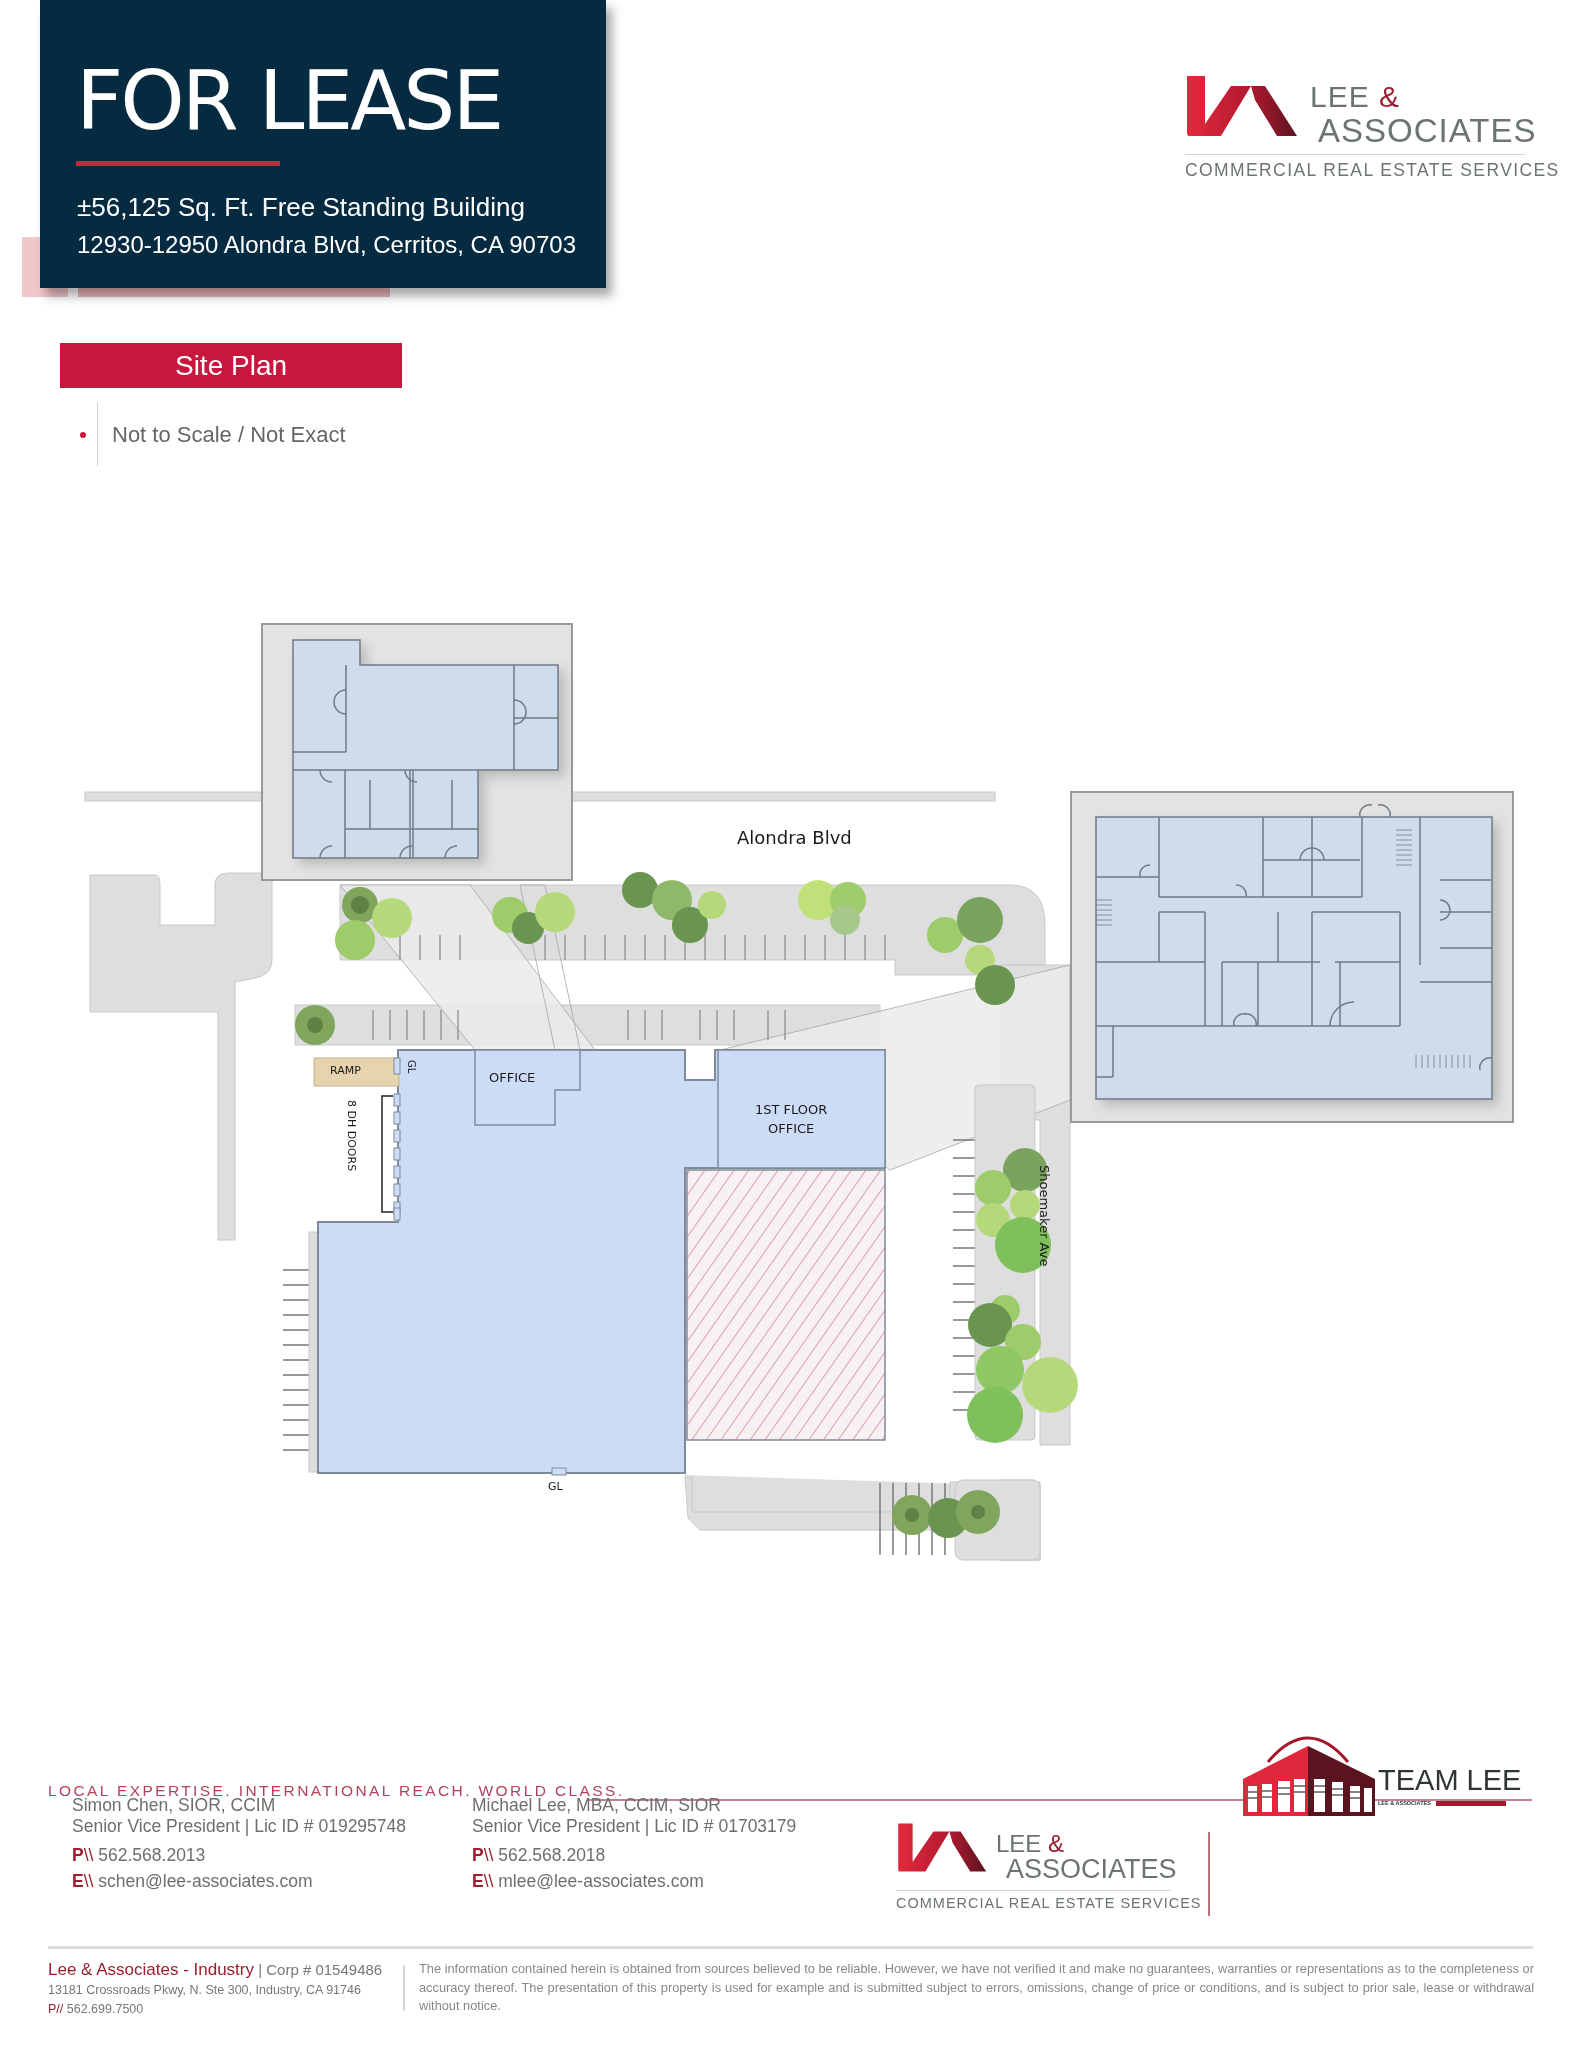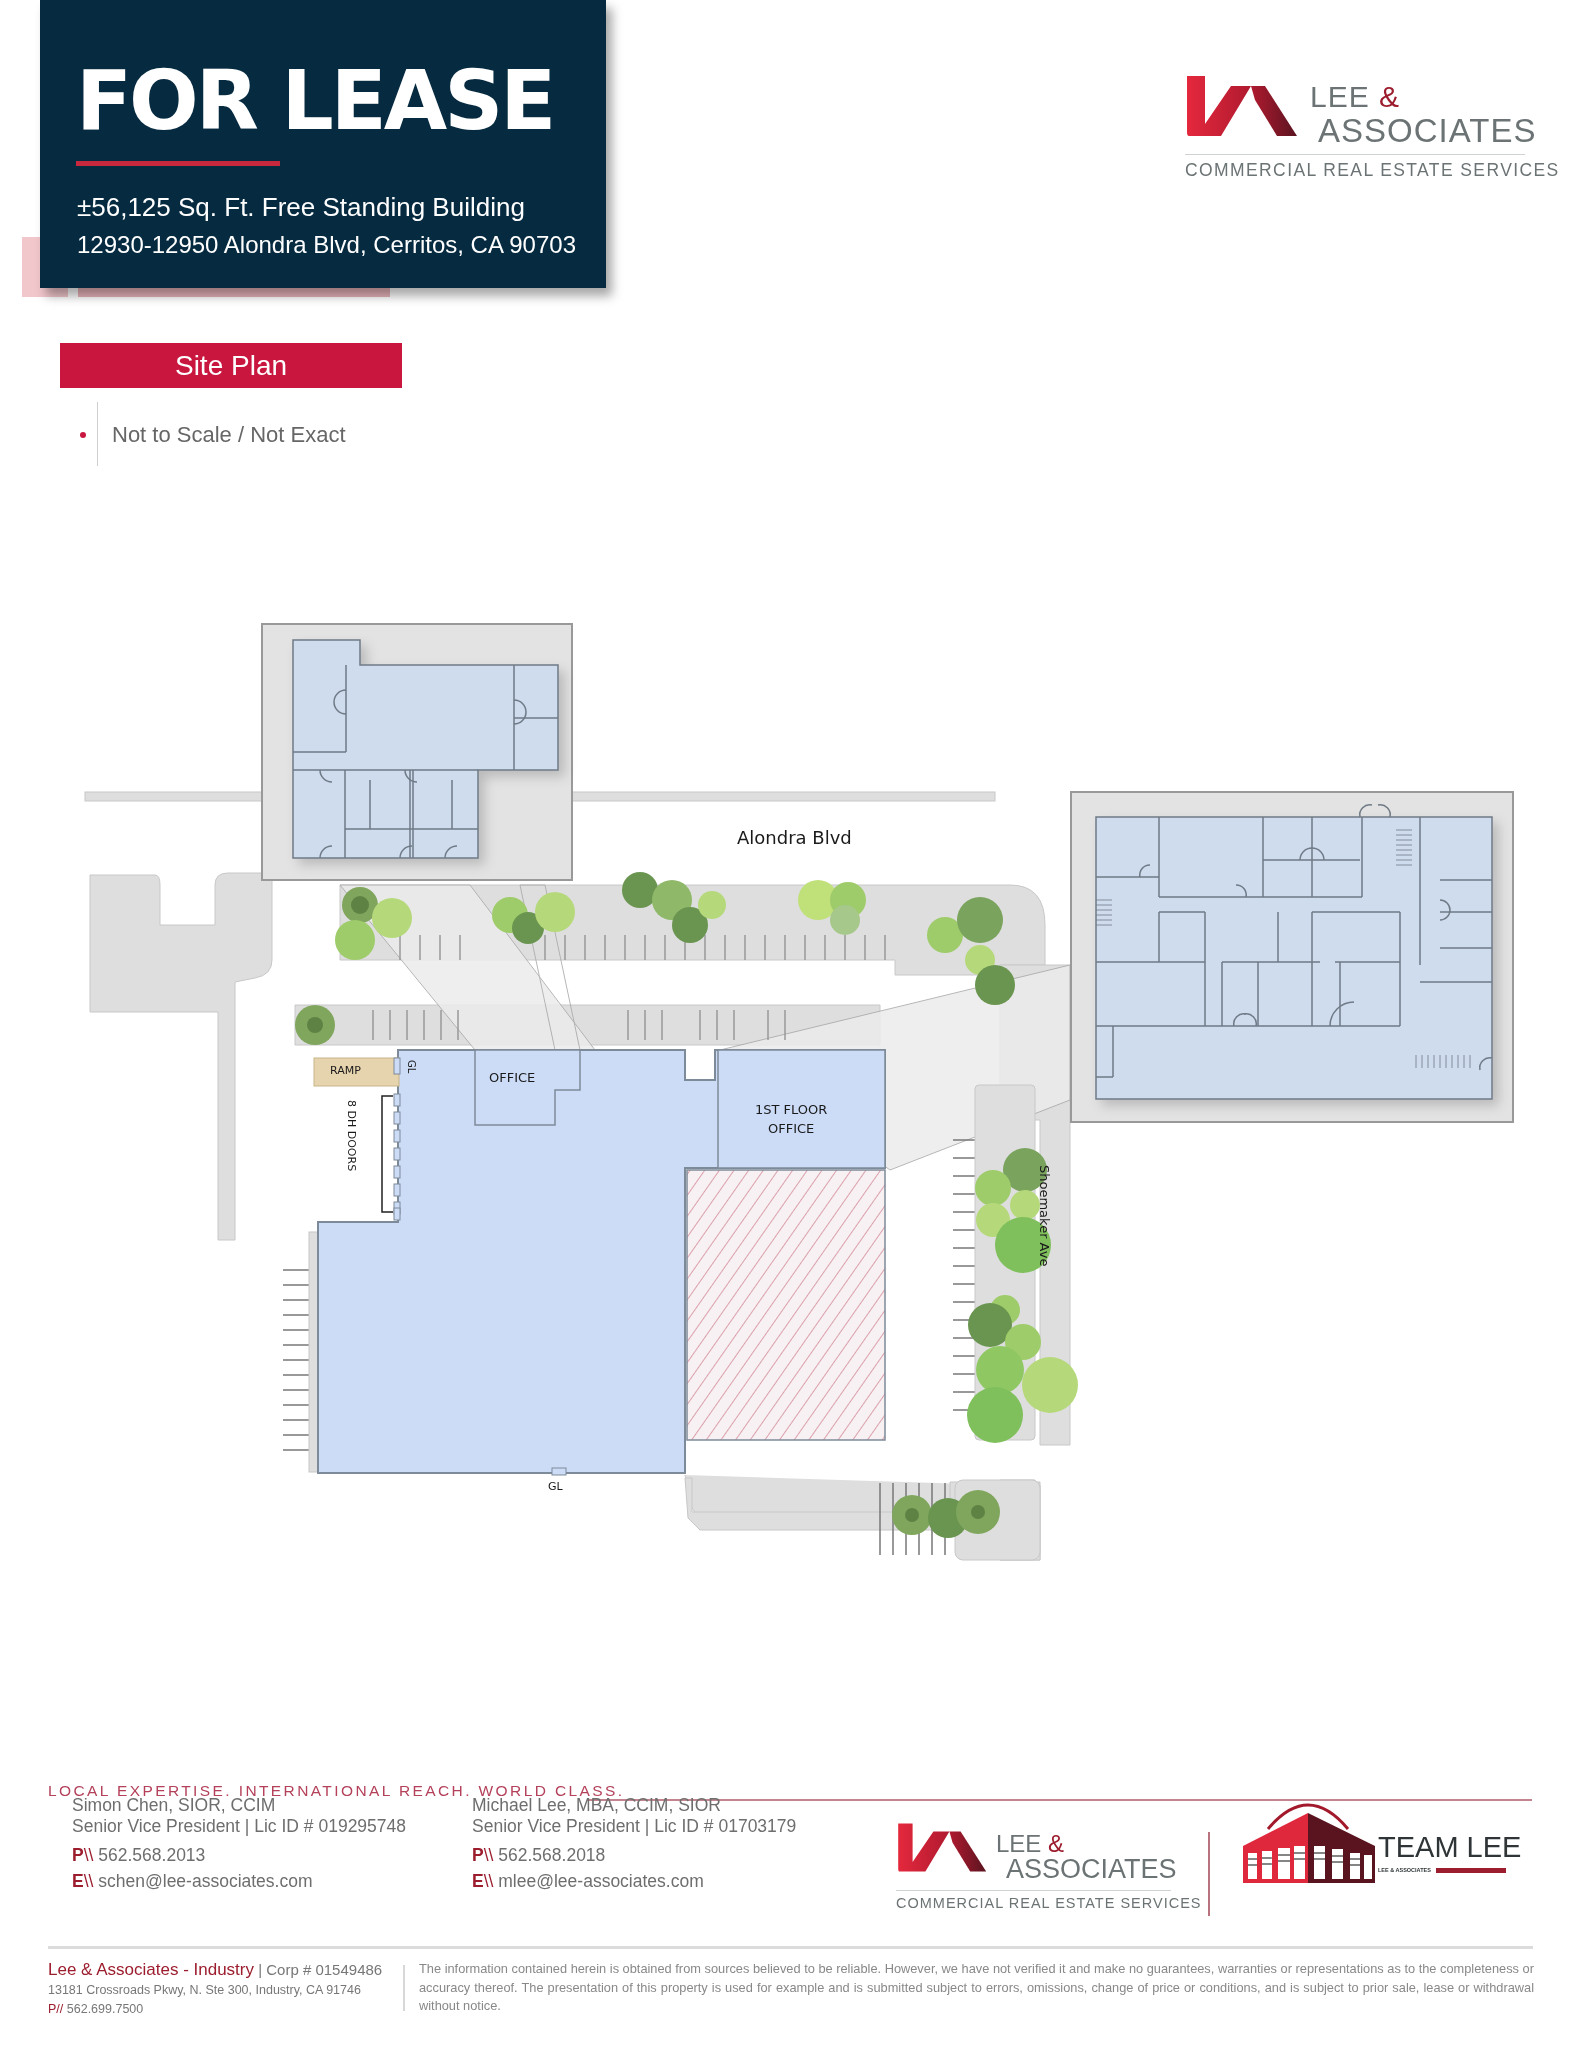--- a/index.html
+++ b/index.html
@@ -4,21 +4,21 @@
 <style>
   * { box-sizing: border-box; margin: 0; padding: 0; }
   html, body { width: 1583px; height: 2048px; background: #ffffff; overflow: hidden; }
   body { position: relative; font-family: "Liberation Sans", "DejaVu Sans", sans-serif; color: #555; }
 
   
   .banner-shadow-pink { position: absolute; left: 22px; top: 237px; width: 46px; height: 60px; background: #f2c7cc; }
   .banner-shadow-pink2 { position: absolute; left: 78px; top: 237px; width: 312px; height: 60px; background: #e9b5bb; }
   .banner { position: absolute; left: 40px; top: 0; width: 566px; height: 288px; background: #062a40;
             box-shadow: 6px 8px 10px rgba(0,0,0,0.35); }
-  .banner-title { position: absolute; left: 36px; top: 60px; font-family: "DejaVu Sans", sans-serif; font-weight: bold;
+  .banner-title { position: absolute; left: 36px; top: 60px; font-family: "DejaVu Sans", sans-serif; font-weight: normal;
                   font-size: 82px; letter-spacing: -3px; color: #ffffff; line-height: 1; }
   .banner-rule { position: absolute; left: 36px; top: 161px; width: 204px; height: 5px; background: #c8283d; }
   .banner-line1 { position: absolute; left: 37px; top: 192px; font-size: 26px; color: #ffffff; }
   .banner-line2 { position: absolute; left: 37px; top: 231px; font-size: 24px; color: #ffffff; }
 
   
   .logo { position: absolute; left: 1185px; top: 72px; width: 340px; height: 110px; }
   .logo-mark { position: absolute; left: 0; top: 2px; width: 116px; height: 70px; }
   .logo-lee { position: absolute; left: 125px; top: 10px; font-size: 30px; color: #6c7374; letter-spacing: 1px; line-height: 1; }
   .logo-lee .amp { color: #9c1d2e; }
@@ -48,21 +48,21 @@
   .agent .pfx { color: #9c1d2e; font-weight: bold; }
   .agent .sl { color: #9c1d2e; }
   .foot-logo { position: absolute; left: 896px; top: 1822px; width: 280px; height: 92px; }
   .foot-logo .fl-mark { position: absolute; left: 0; top: 0; width: 94px; height: 56px; }
   .foot-logo .fl-lee { position: absolute; left: 100px; top: 10px; font-size: 24px; color: #6c7374; line-height: 1; }
   .foot-logo .fl-lee .amp { color: #9c1d2e; }
   .foot-logo .fl-assoc { position: absolute; left: 110px; top: 34px; font-size: 27px; color: #6c7374; line-height: 1; }
   .foot-logo .fl-rule { position: absolute; left: 0; top: 68px; width: 275px; height: 1px; background: #cfd3d4; }
   .foot-logo .fl-tag { position: absolute; left: 0; top: 73px; font-size: 14.5px; color: #6c7374; letter-spacing: 1px; white-space: nowrap; }
   .foot-vrule { position: absolute; left: 1208px; top: 1832px; width: 2px; height: 84px; background: #b8737e; }
-  .teamlee { position: absolute; left: 1240px; top: 1791px; width: 280px; height: 95px; }
+  .teamlee { position: absolute; left: 1240px; top: 1724px; width: 280px; height: 95px; }
   .teamlee-text { position: absolute; left: 138px; top: 42px; font-size: 29px; color: #2f3537; letter-spacing: 0; line-height: 1; white-space: nowrap; }
   .teamlee-sub { position: absolute; left: 138px; top: 76px; font-size: 5.5px; color: #2f3537; font-weight: bold; white-space: nowrap; }
   .teamlee-bar { position: absolute; left: 196px; top: 77px; width: 70px; height: 5px; background: #9c1d2e; }
 
   .bottom-rule { position: absolute; left: 48px; top: 1946px; width: 1485px; height: 3px; background: #dcdcdc; }
   .corp { position: absolute; left: 48px; top: 1960px; font-size: 12.5px; color: #777; line-height: 19px; }
   .corp .name { font-size: 17px; color: #9c1d2e; }
   .corp .num { font-size: 15px; color: #777; }
   .corp .p { color: #9c1d2e; }
   .corp-vrule { position: absolute; left: 403px; top: 1965px; width: 2px; height: 46px; background: #d8d8d8; }

